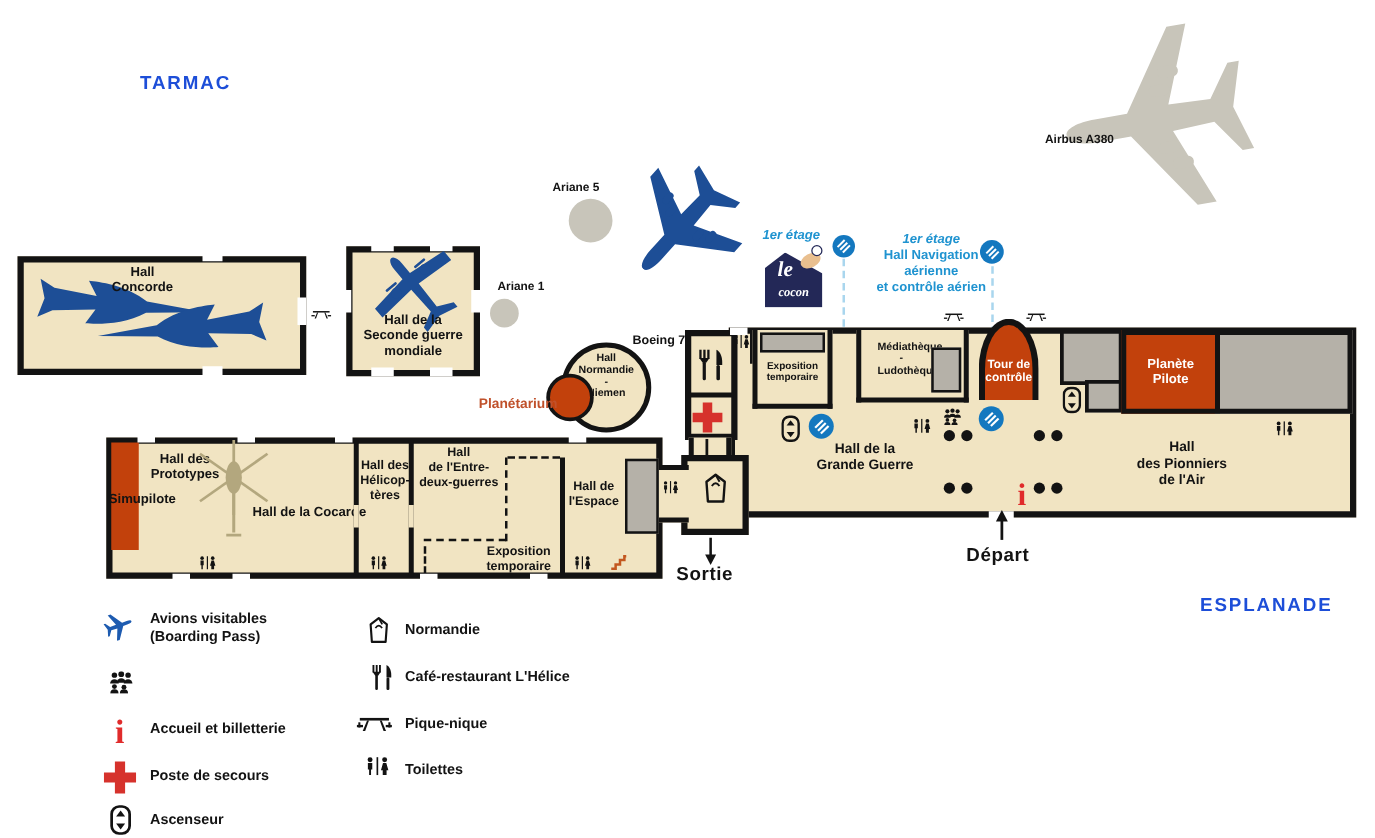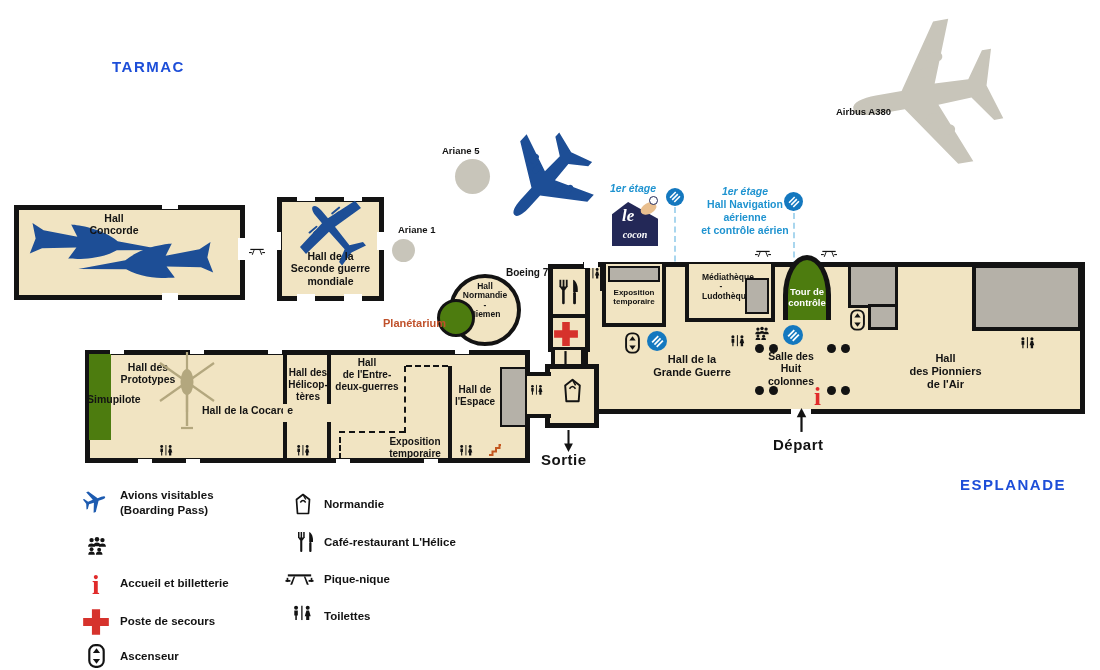--- a/index.html
+++ b/index.html
@@ -5,21 +5,21 @@
   html,body{margin:0;padding:0;background:#ffffff;font-family:"Liberation Sans",sans-serif;}
   #map{position:relative;width:1100px;height:670px;background:#ffffff;overflow:hidden;}
   .abs{position:absolute;}
   .lbl{font-weight:bold;white-space:pre-line;text-align:center;color:#131313;line-height:1.18;}
   .area-lbl{font-weight:bold;letter-spacing:1.5px;font-size:15px;color:#1d4ed8;}
   .bldg{background:#f1e4c2;border:5px solid #131313;box-sizing:border-box;}
   .room{box-sizing:border-box;}
   .wall{background:#131313;}
   .gap{background:#ffffff;}
   .grayroom{background:#b5b1a8;border:3px solid #131313;box-sizing:border-box;}
-  .rust{background:#4d7c0f;}
+  .rust{background:#c2410c;}
   .graycirc{background:#c8c5ba;border-radius:50%;}
   .bluecirc{background:#1478bf;border-radius:50%;display:flex;align-items:center;justify-content:center;}
   .dashv{border-left:2px dashed #a9d6ee;}
   .dashw{border-top:2px dashed #a9d6ee;}
   .dashk-v{border-left:2px dashed #131313;}
   .dashk-h{border-top:2px dashed #131313;}
   .blue-note{color:#1f93d0;font-weight:bold;white-space:pre-line;text-align:center;line-height:1.25;}
   .white{color:#ffffff;}
   .rust-text{color:#c0512b;}
   .info-i{font-family:"Liberation Serif",serif;font-weight:bold;color:#e02b2b;line-height:1;}
@@ -236,20 +236,24 @@
         <rect x="2" y="2" width="20" height="1.8"></rect>
         <path d="M7,3.8 L4,11 h1.7 l2.6,-7.2 z"></path>
         <path d="M17,3.8 l3,7.2 h-1.7 l-2.6,-7.2 z"></path>
         <rect x="0" y="6.8" width="4.2" height="1.6"></rect>
         <rect x="19.8" y="6.8" width="4.2" height="1.6"></rect>
       </svg>
   </div>
 
   <div class="abs grayroom" style="left:848px;top:264px;width:50px;height:44px;"></div>
   <div class="abs grayroom" style="left:868px;top:304px;width:30px;height:26px;"></div>
+  <div class="abs rust" style="left:897px;top:264px;width:79px;height:67px;border:4px solid #131313;box-sizing:border-box;">
+    <div class="abs lbl white" style="left:0px;top:17px;width:71px;font-size:10.5px;">Planète
+Pilote</div>
+  </div>
   <div class="abs grayroom" style="left:972px;top:264px;width:110px;height:67px;border-width:4px;"></div>
 
   <div class="abs" style="left:625px;top:332px;">
     <svg width="15" height="22" viewBox="0 0 14 20">
         <rect x="1" y="1" width="12" height="18" rx="5" fill="#f1e4c2" stroke="#131313" stroke-width="1.8"></rect>
         <path d="M7,3.6 L10,7.6 H4 Z" fill="#131313"></path>
         <path d="M7,16.4 L10,12.4 H4 Z" fill="#131313"></path>
       </svg>
   </div>
   <div class="abs bluecirc" style="left:647px;top:331px;width:20px;height:20px;">
@@ -314,23 +318,20 @@
   <div class="abs" style="left:769px;top:344px;width:9px;height:9px;background:#131313;border-radius:50%;"></div>
   <div class="abs" style="left:827px;top:344px;width:9px;height:9px;background:#131313;border-radius:50%;"></div>
   <div class="abs" style="left:841px;top:344px;width:9px;height:9px;background:#131313;border-radius:50%;"></div>
   <div class="abs" style="left:755px;top:386px;width:9px;height:9px;background:#131313;border-radius:50%;"></div>
   <div class="abs" style="left:769px;top:386px;width:9px;height:9px;background:#131313;border-radius:50%;"></div>
   <div class="abs" style="left:827px;top:386px;width:9px;height:9px;background:#131313;border-radius:50%;"></div>
   <div class="abs" style="left:841px;top:386px;width:9px;height:9px;background:#131313;border-radius:50%;"></div>
 
   <div class="abs lbl" style="left:636px;top:353px;width:112px;font-size:11px;">Hall de la
 Grande Guerre</div>
-  <div class="abs lbl" style="left:747px;top:350px;width:88px;font-size:10.5px;">Salle des
-Huit
-colonnes</div>
   <div class="abs lbl" style="left:893px;top:352px;width:105px;font-size:11px;">Hall
 des Pionniers
 de l'Air</div>
   <div class="abs info-i" style="left:814px;top:384px;font-size:25px;">i</div>
 
   <div class="abs gap" style="left:791px;top:409px;width:20px;height:6px;"></div>
   <div class="abs" style="left:796px;top:406px;transform:rotate(180deg);">
     <svg width="11" height="28" viewBox="0 0 12 26" fill="#131313">
         <rect x="4.8" y="0" width="2.4" height="17"></rect>
         <path d="M6,26 L0.8,16 H11.2 Z"></path>

